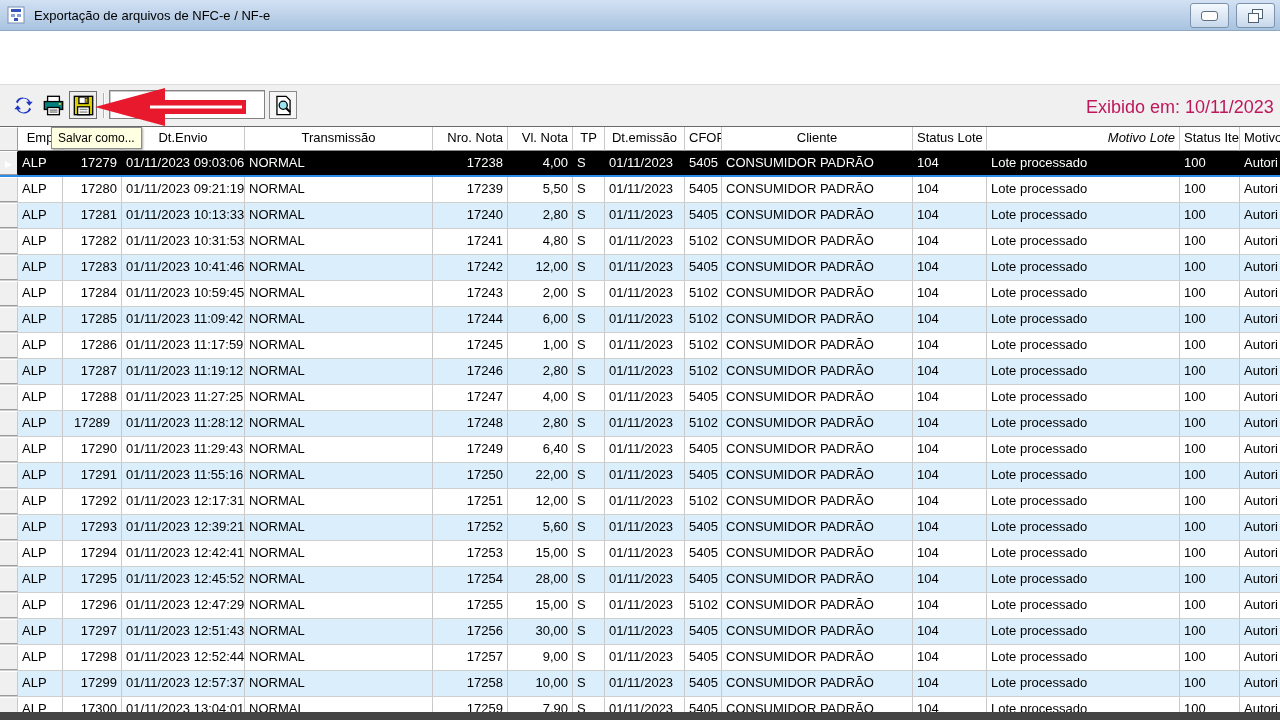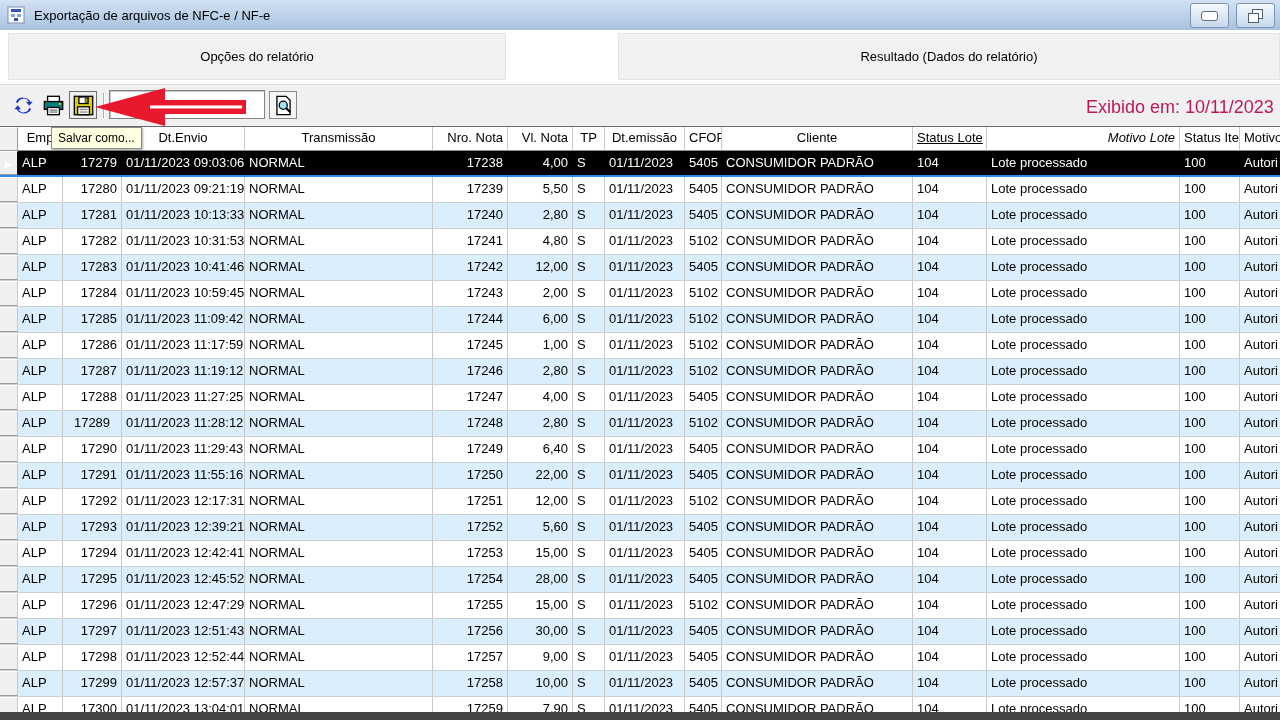--- a/index.html
+++ b/index.html
@@ -77,28 +77,20 @@
         </div>
       <div class="win-btn">
         <div class="g-restore">
             <div class="r1"></div>
             <div class="r2"></div>
           </div>
       </div>
     </div>
   </div>
 
-  <div class="tabstrip">
-    <div class="tab tab-options">
-      <span>Opções do relatório</span>
-    </div>
-    <div class="tab tab-result">
-      <span>Resultado (Dados do relatório)</span>
-    </div>
-  </div>
 
   <div class="toolbar">
     <div class="tbtn tbtn-refresh">
       <svg viewBox="0 0 16 16">
         <path d="M8 2a6 6 0 0 1 5.2 3.1H15l-2.6 3.1L9.9 5.1h2A4.4 4.4 0 0 0 3.7 6.3L2.2 5.4A6 6 0 0 1 8 2z" fill="#1f35c4"></path>
         <path d="M8 14a6 6 0 0 1-5.2-3.1H1l2.6-3.1 2.5 3.1h-2a4.4 4.4 0 0 0 8.2-1.2l1.5.9A6 6 0 0 1 8 14z" fill="#1f35c4"></path>
       </svg>
     </div>
     <div class="tbtn tbtn-print">
       <svg viewBox="0 0 16 16">
@@ -139,21 +131,21 @@
     <div class="cell hcell" style="width: 45px; text-align: center;">Emp</div>
         <div class="cell hcell" style="width: 59px; text-align: left;">N</div>
         <div class="cell hcell" style="width: 123px; text-align: center;">Dt.Envio</div>
         <div class="cell hcell" style="width: 188px; text-align: center;">Transmissão</div>
         <div class="cell hcell" style="width: 75px; text-align: right;">Nro. Nota</div>
         <div class="cell hcell" style="width: 65px; text-align: right;">Vl. Nota</div>
         <div class="cell hcell" style="width: 32px; text-align: center;">TP</div>
         <div class="cell hcell" style="width: 80px; text-align: center;">Dt.emissão</div>
         <div class="cell hcell" style="width: 37px; text-align: center;">CFOP</div>
         <div class="cell hcell" style="width: 191px; text-align: center;">Cliente</div>
-        <div class="cell hcell" style="width: 74px; text-align: right; text-decoration: underline;">Status Lote</div>
+        <div class="cell hcell" style="width: 74px; text-align: right;">Status Lote</div>
         <div class="cell hcell" style="width: 193px; text-align: right; font-style: italic;">Motivo Lote</div>
         <div class="cell hcell" style="width: 60px; text-align: center;">Status Item</div>
         <div class="cell hcell" style="width: 90px; text-align: left;">Motivo</div>
       </div>
     <div>
 
     <div class="grow selected">
           <div class="cell gutter">▶</div>
           <div class="cell" style="width: 45px; text-align: left;">ALP</div>
           <div class="cell" style="width: 59px; text-align: right;">17279</div>

